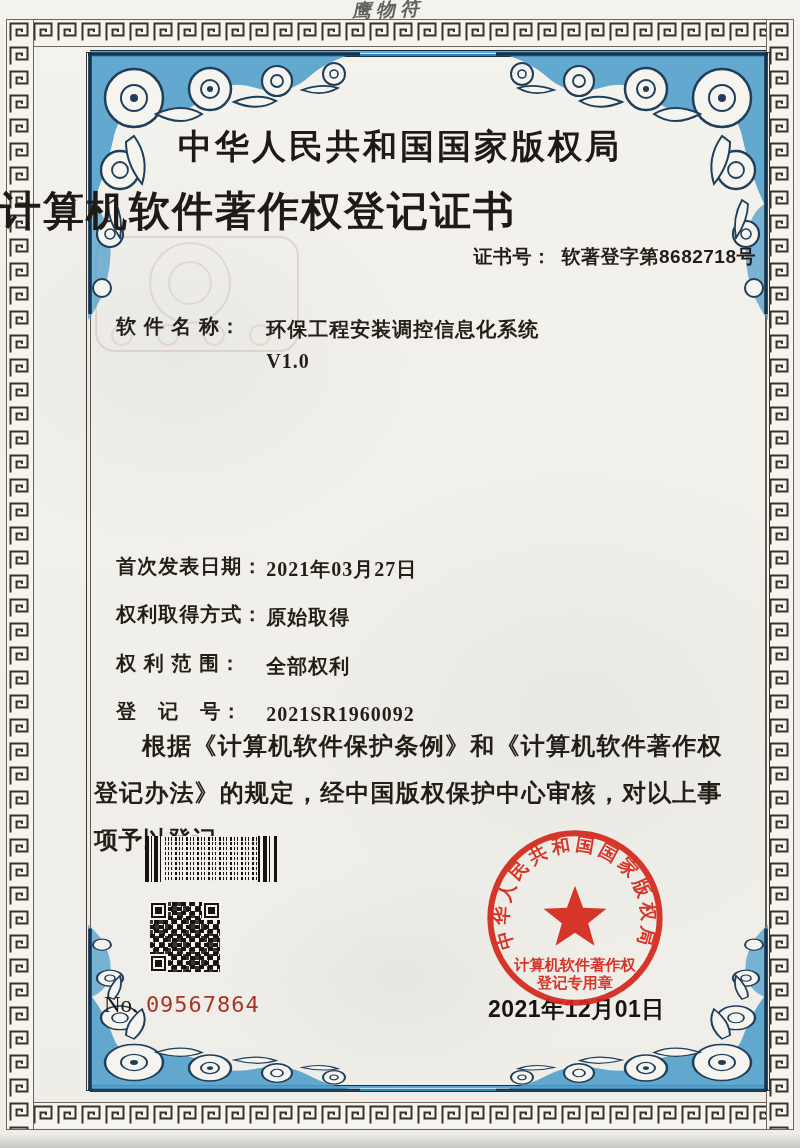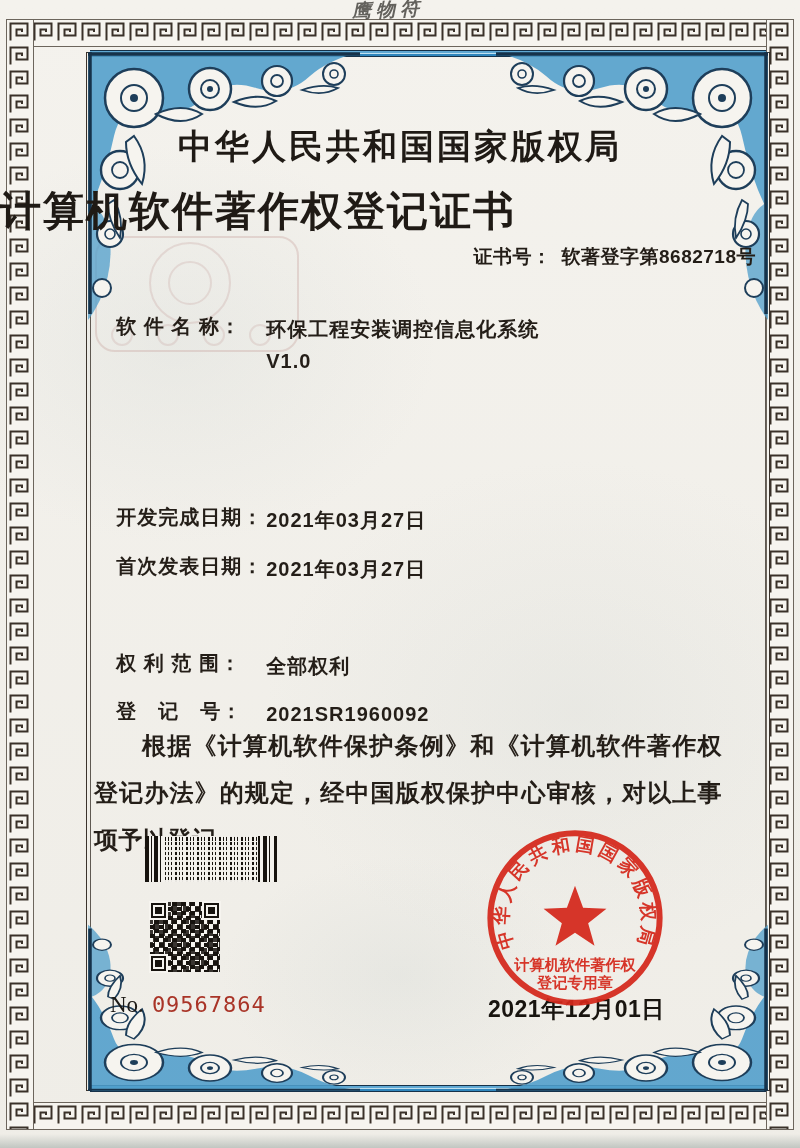--- a/index.html
+++ b/index.html
@@ -62,21 +62,21 @@
     letter-spacing:3px;color:#1f1a15;}
   .t2{position:absolute;left:0;top:184px;width:800px;z-index:4;
     font-family:"Liberation Serif","DejaVu Serif",serif;font-weight:700;font-size:41px;
     letter-spacing:2px;color:#1f1a15;}
   .certno{position:absolute;right:44px;top:244px;z-index:4;font-size:19px;font-weight:700;
     color:#231d17;letter-spacing:.5px;}
   .certno .v{margin-left:10px;}
 
   .frow{position:absolute;left:94px;z-index:4;font-size:20px;font-weight:700;color:#241e18;white-space:pre;}
   .frow .flabel{display:inline-block;width:150px;letter-spacing:1px;vertical-align:top;}
-  .frow .fvalue{display:inline-block;letter-spacing:1px;vertical-align:top;line-height:32px;}
+  .frow .fvalue{display:inline-block;letter-spacing:1px;vertical-align:top;line-height:32px;font-family:Liberation Serif, serif;}
   .frow .fv2{display:block;}
   #fr0{top:290px;} #fr1{top:384px;} #fr2{top:481px;} #fr3{top:530px;}
   #fr4{top:578px;} #fr5{top:627px;} #fr6{top:675px;}
 
   .para{position:absolute;left:94px;top:722px;width:628px;z-index:4;font-size:24px;font-weight:600;
     color:#241e18;line-height:47px;text-indent:2em;text-align:justify;letter-spacing:.5px;}
 
   
   .barcode{position:absolute;left:145px;top:836px;width:132px;height:46px;z-index:4;
     background-color:#f3f1ec;
@@ -92,21 +92,21 @@
     background:
       conic-gradient(#17130e 0 25%,transparent 0 50%,#17130e 0 75%,transparent 0) 0 0/9px 9px,
       conic-gradient(rgba(23,19,14,.85) 0 25%,transparent 0 50%,rgba(23,19,14,.85) 0 75%,transparent 0) 3px 4px/12px 12px,
       #f6f4ef;}
   .qr .f{position:absolute;width:15px;height:15px;border:2.5px solid #17130e;background:#f6f4ef;
     box-shadow:0 0 0 2px #f6f4ef;box-sizing:border-box;}
   .qr .f::after{content:'';position:absolute;inset:2px;background:#17130e;}
   .qr .ftl{left:1px;top:1px;} .qr .ftr{right:1px;top:1px;} .qr .fbl{left:1px;bottom:1px;}
 
   
-  .serial{position:absolute;left:110px;top:992px;z-index:4;font-family:"Liberation Serif","DejaVu Serif",serif;
+  .serial{position:absolute;left:104px;top:992px;z-index:4;font-family:"Liberation Serif","DejaVu Serif",serif;
     font-size:23px;color:#1d1a16;}
   .serial .num{font-family:"DejaVu Sans Mono","Liberation Mono",monospace;color:#a93427;
     letter-spacing:1px;margin-left:8px;font-size:22px;}
   .issuedate{position:absolute;left:488px;top:994px;z-index:4;font-size:23px;font-weight:700;
     color:#18140f;letter-spacing:.5px;}
 
   
   .seal{position:absolute;left:483px;top:826px;width:184px;height:184px;z-index:5;opacity:.93;}
   .seal svg{display:block;width:100%;height:100%;}
 
@@ -203,25 +203,25 @@
   <div class="t1">中华人民共和国国家版权局</div>
   <div class="t2">计算机软件著作权登记证书</div>
 
   <div class="certno">
     <span>证书号：</span><span class="v">软著登字第8682718号</span>
   </div>
 
   <div class="frow" id="fr0">
     <span class="flabel">软 件 名 称：</span><span class="fvalue"><span>环保工程安装调控信息化系统</span><span class="fv2">V1.0</span></span>
   </div>
-  <div class="frow" id="fr2">
-    <span class="flabel">开发完成日期：</span><span class="fvalue">2021年03月27日</span>
-  </div>
   <div class="frow" id="fr3">
     <span class="flabel">首次发表日期：</span><span class="fvalue">2021年03月27日</span>
+  </div>
+  <div class="frow" id="fr4">
+    <span class="flabel">权利取得方式：</span><span class="fvalue">原始取得</span>
   </div>
   <div class="frow" id="fr5">
     <span class="flabel">权 利 范 围：</span><span class="fvalue">全部权利</span>
   </div>
   <div class="frow" id="fr6">
     <span class="flabel">登　记　号：</span><span class="fvalue">2021SR1960092</span>
   </div>
 
   <div class="para">根据《计算机软件保护条例》和《计算机软件著作权登记办法》的规定，经中国版权保护中心审核，对以上事项予以登记。</div>
 

